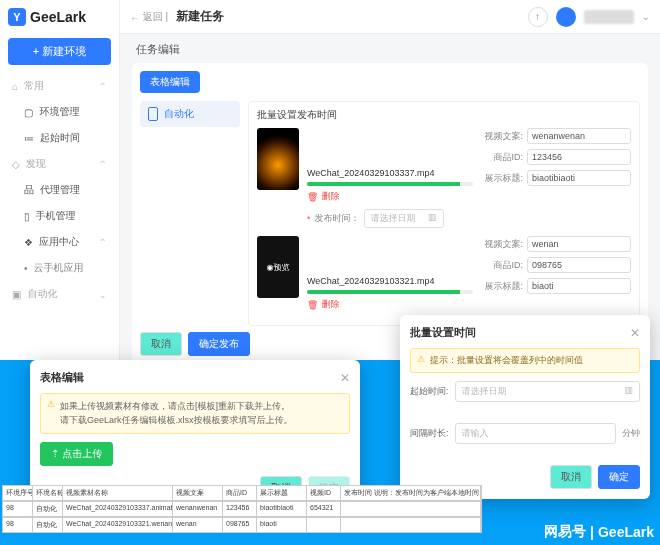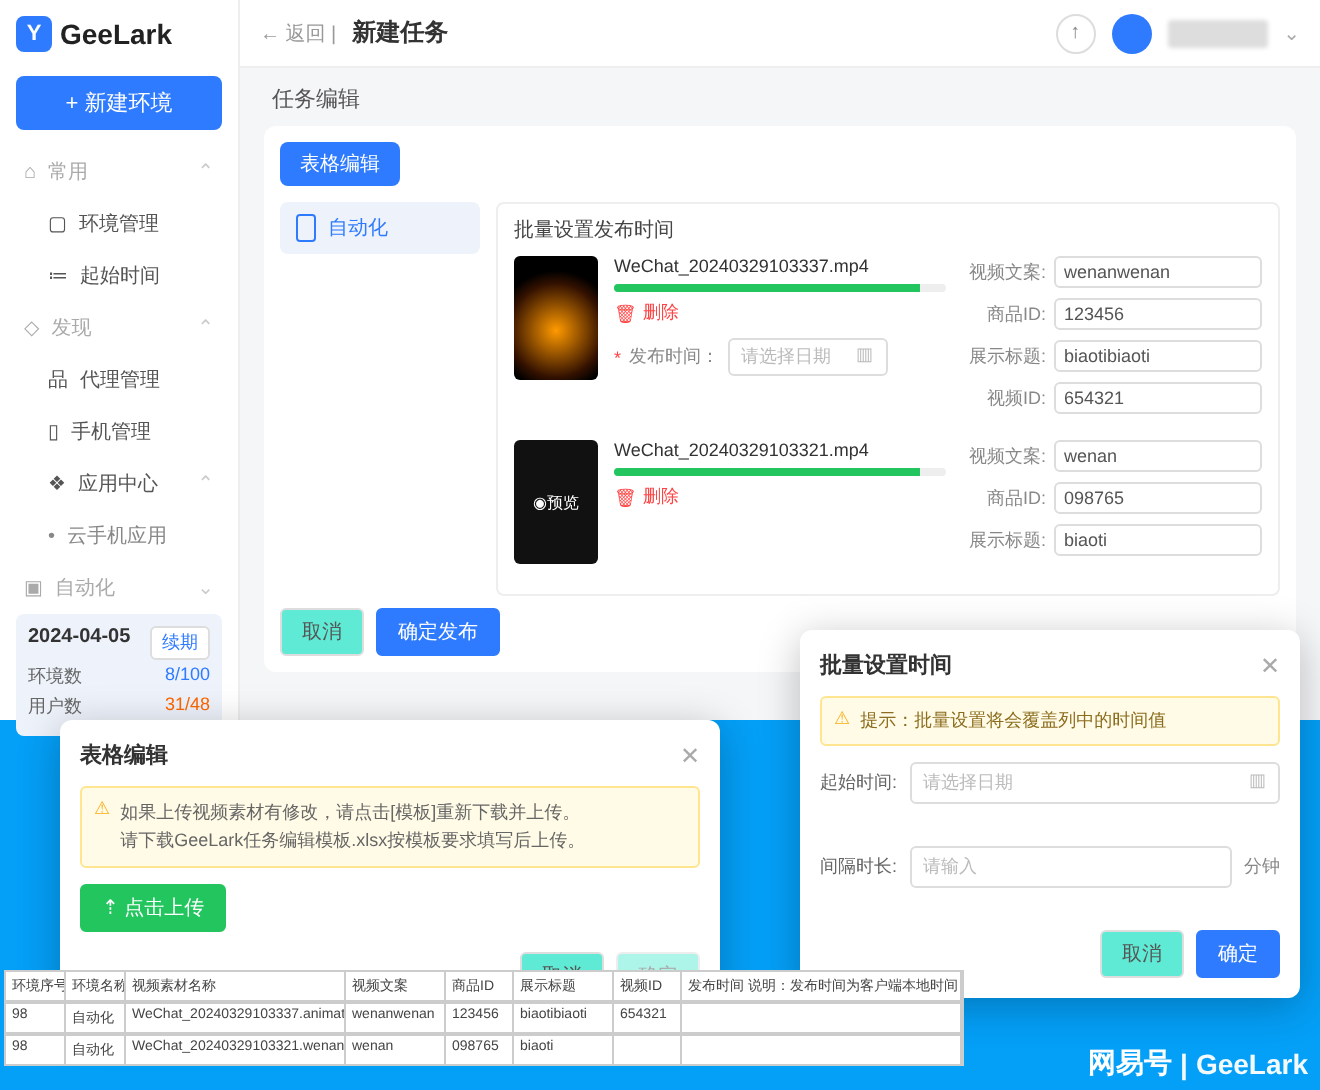--- a/index.html
+++ b/index.html
@@ -38,21 +38,21 @@
 .lc-head { display: flex; gap: 6px; font-size: 10px; color: #444; margin-bottom: 6px; align-items: center; }
 .filter-btn { border: 1px solid #ddd; border-radius: 3px; padding: 2px 6px; color: #666; font-size: 9px; }
 .auto-row { background: #eef3fb; border-radius: 4px; padding: 6px 8px; display: flex; align-items: center; gap: 6px; color: #2f7bff; font-size: 10px; }
 .phone-ico { width: 10px; height: 14px; border: 1.5px solid #2f7bff; border-radius: 2px; }
 .right-col { flex: 1; border: 1px solid #eee; border-radius: 4px; padding: 6px 8px; }
 .batch-title { font-size: 10px; color: #444; margin-bottom: 6px; }
 .vid-row { display: flex; gap: 8px; margin-bottom: 8px; }
 .thumb { width: 42px; height: 62px; background: #111; border-radius: 3px; display: flex; align-items: center; justify-content: center; color: #fff; font-size: 8px; }
 .thumb.flame { background: radial-gradient(circle at 50% 60%, #ff9a00 0%, #331100 55%, #000 70%); }
 .vid-mid { flex: 1; }
-.fname { font-size: 9px; color: #333; margin-bottom: 4px; }
+.fname { font-size: 9px; color: #333; margin-bottom: 4px; margin-top: 40px; }
 .prog { height: 4px; background: #eee; border-radius: 2px; overflow: hidden; margin-bottom: 4px; position: relative; }
 .prog-bar { height: 100%; background: #22c55e; width: 92%; }
 .del { color: #f44; font-size: 9px; display: flex; align-items: center; gap: 3px; }
 .pub-row { margin-top: 6px; font-size: 9px; color: #888; display: flex; align-items: center; gap: 4px; }
 .req { color: #f44; }
 .date-inp { border: 1px solid #ddd; border-radius: 3px; padding: 2px 6px; color: #bbb; font-size: 9px; width: 80px; display: inline-flex; justify-content: space-between; }
 .fields { width: 150px; font-size: 9px; }
 .fld { display: flex; align-items: center; margin-bottom: 5px; gap: 4px; }
 .fld-lbl { color: #888; width: 42px; text-align: right; }
 .fld-inp { border: 1px solid #ddd; border-radius: 3px; padding: 2px 4px; flex: 1; color: #555; font-size: 9px; }
@@ -127,34 +127,20 @@
       <div class="nav-item sub">
           <span>•</span>
           <span>云手机应用</span>
         </div>
       <div class="nav-group">
           <span>▣</span>
           <span>自动化</span>
           <span class="chev">⌄</span>
         </div>
     </div>
-    <div class="date-box">
-      <div class="date-row">
-          <span class="date-main">2024-04-05</span>
-          <span class="renew">续期</span>
-        </div>
-      <div class="date-row">
-          <span>环境数</span>
-          <span class="stat-r">8/100</span>
-        </div>
-      <div class="date-row">
-          <span>用户数</span>
-          <span class="stat-o">31/48</span>
-        </div>
-    </div>
   </div>
 
   <div class="main">
     <div class="topbar">
       <span class="bc-back">← 返回 |</span>
       <span class="bc-title">新建任务</span>
       <div class="top-right">
         <div class="circ">↑</div>
         <div class="avatar"></div>
         <div class="user-blur"></div>
@@ -200,24 +186,20 @@
                     <span class="fld-lbl">视频文案:</span>
                     <span class="fld-inp">wenanwenan</span>
                   </div>
                 <div class="fld">
                     <span class="fld-lbl">商品ID:</span>
                     <span class="fld-inp">123456</span>
                   </div>
                 <div class="fld">
                     <span class="fld-lbl">展示标题:</span>
                     <span class="fld-inp">biaotibiaoti</span>
-                  </div>
-                <div class="fld">
-                    <span class="fld-lbl">视频ID:</span>
-                    <span class="fld-inp">654321</span>
                   </div>
               </div>
             </div>
 
             <div class="vid-row">
               <div class="thumb">
                   <span>◉ </span>
                   <span>预览</span>
                 </div>
               <div class="vid-mid">

